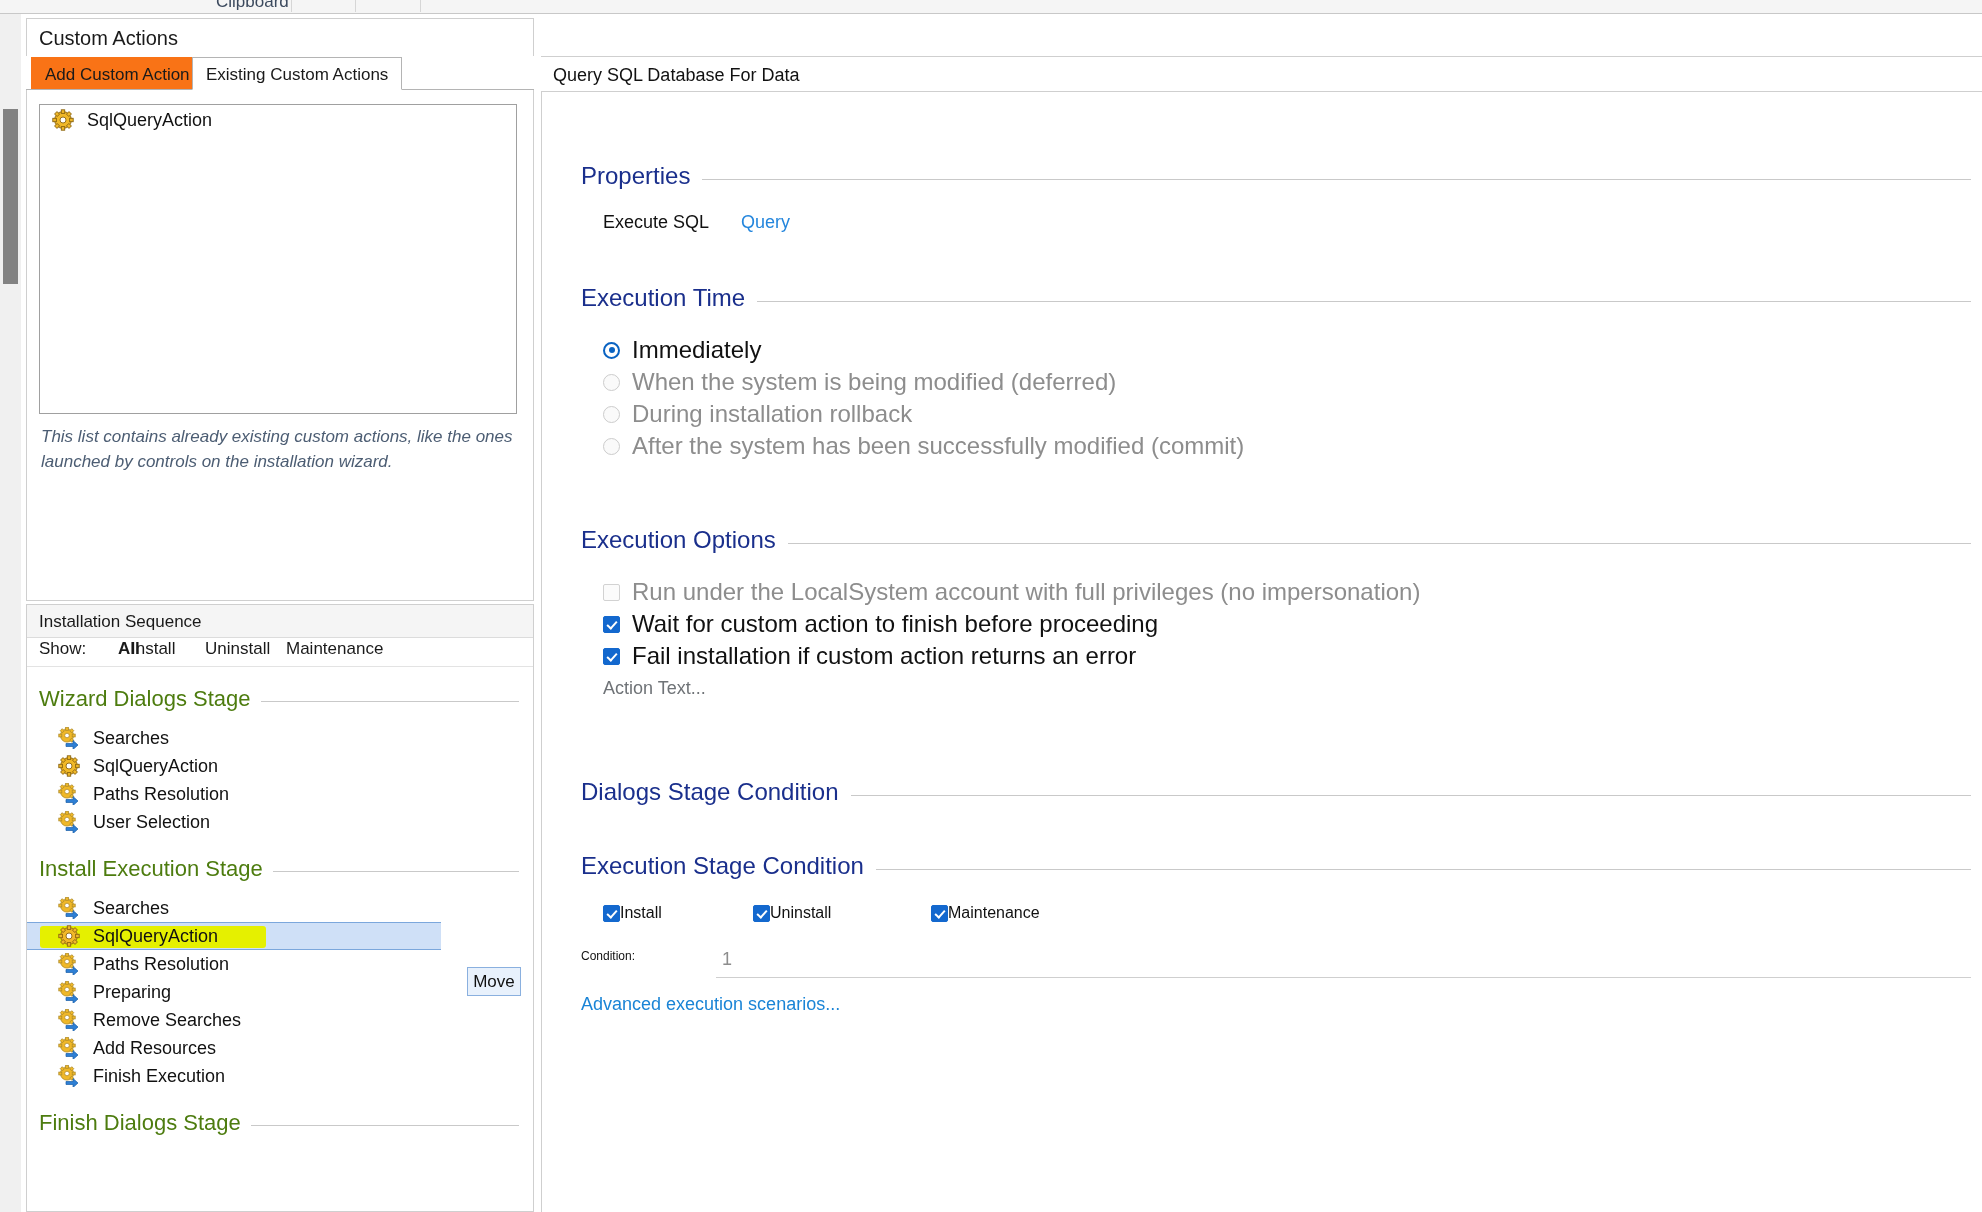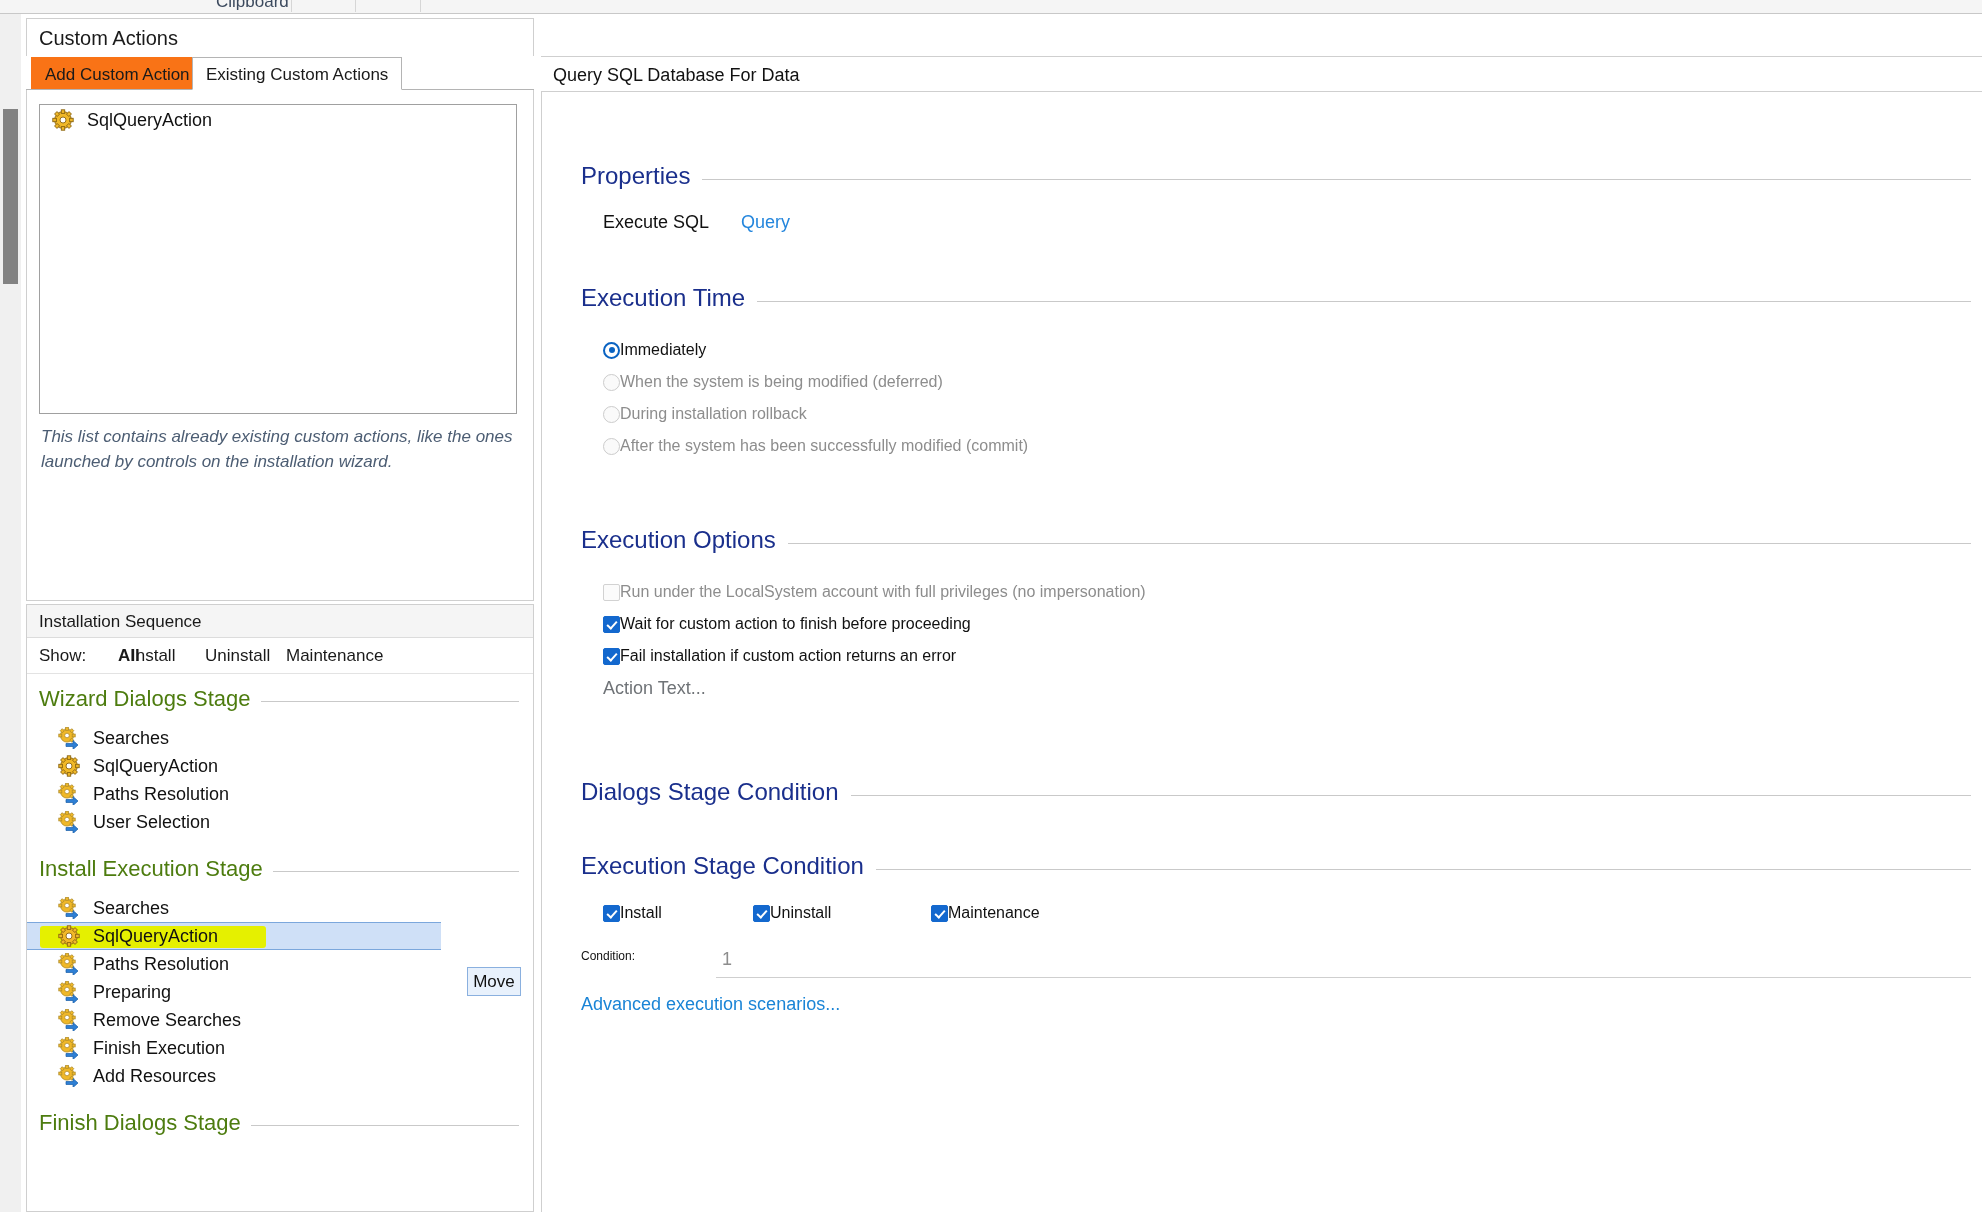--- a/index.html
+++ b/index.html
@@ -144,21 +144,21 @@
     width: 100%; height: 33px;
     background: #f5f5f5;
     border-bottom: 1px solid #dcdcdc;
     box-sizing: border-box;
   }
   .seq-header span {
     position: absolute; left: 12px; top: 7px;
     font-size: 17px; color: #1a1a1a;
   }
   .show-row {
-    position: absolute; left: 0; top: 33px;
+    position: absolute; left: 0; top: 26px;
     width: 100%; height: 36px;
     border-bottom: 1px solid #e3e3e3;
     box-sizing: border-box;
     text-decoration: underline;
   }
   .show-row .sr {
     position: absolute; top: 8px;
     font-size: 17px; color: #1a1a1a;
     white-space: nowrap;
   }
@@ -275,21 +275,22 @@
     position: absolute; left: 0; right: 0; top: 17px;
     height: 1px; background: #c9c9c9;
   }
 
   .opt-row {
     position: relative;
     height: 32px;
     display: flex; align-items: center;
   }
   .opt-row .txt {
-    font-size: 16px;
+    font-size: 24px;
+    margin-left: 12px;
     white-space: nowrap;
   }
   .txt.on  { color: #111111; }
   .txt.off { color: #8d8d8d; }
 
   
   .radio {
     width: 17px; height: 17px; flex: 0 0 17px;
     border-radius: 50%;
     box-sizing: border-box;
@@ -672,42 +673,42 @@
                   <rect x="5.2" y="-1.4" width="3" height="2.8"></rect>
                   <rect x="-1.4" y="-8.2" width="2.8" height="3" transform="rotate(45)"></rect>
                   <rect x="-8.2" y="-1.4" width="3" height="2.8" transform="rotate(45)"></rect>
                   <rect x="5.2" y="-1.4" width="3" height="2.8" transform="rotate(45)"></rect>
                 </g>
                 <circle r="2.3" fill="#ffffff" stroke="#b08c2a" stroke-width="0.8"></circle>
               </g>
               <path d="M8 16.5 h7 v-3 l5 4.5 -5 4.5 v-3 h-7 z" fill="#2e7fd4" stroke="#1a5fa8" stroke-width="0.7" stroke-linejoin="round"></path>
             </svg>
           </span>
-          <span class="label">Finish Execution</span>
+          <span class="label">Add Resources</span>
         </div>
 
         <div class="seq-item">
           <span class="gear">
             <svg width="22" height="22" viewBox="0 0 22 22">
               <g transform="translate(9,8.5)">
                 <g fill="#f0b828" stroke="#b08c2a" stroke-width="0.8">
                   <circle r="6.6"></circle>
                   <rect x="-1.4" y="-8.2" width="2.8" height="3"></rect>
                   <rect x="-8.2" y="-1.4" width="3" height="2.8"></rect>
                   <rect x="5.2" y="-1.4" width="3" height="2.8"></rect>
                   <rect x="-1.4" y="-8.2" width="2.8" height="3" transform="rotate(45)"></rect>
                   <rect x="-8.2" y="-1.4" width="3" height="2.8" transform="rotate(45)"></rect>
                   <rect x="5.2" y="-1.4" width="3" height="2.8" transform="rotate(45)"></rect>
                 </g>
                 <circle r="2.3" fill="#ffffff" stroke="#b08c2a" stroke-width="0.8"></circle>
               </g>
               <path d="M8 16.5 h7 v-3 l5 4.5 -5 4.5 v-3 h-7 z" fill="#2e7fd4" stroke="#1a5fa8" stroke-width="0.7" stroke-linejoin="round"></path>
             </svg>
           </span>
-          <span class="label">Add Resources</span>
+          <span class="label">Finish Execution</span>
         </div>
 
         <div class="stage-head" style="margin-top:14px;">
           <div class="rule"></div>
           <div class="st">Finish Dialogs Stage</div>
         </div>
 
       </div>
     </div>
 

